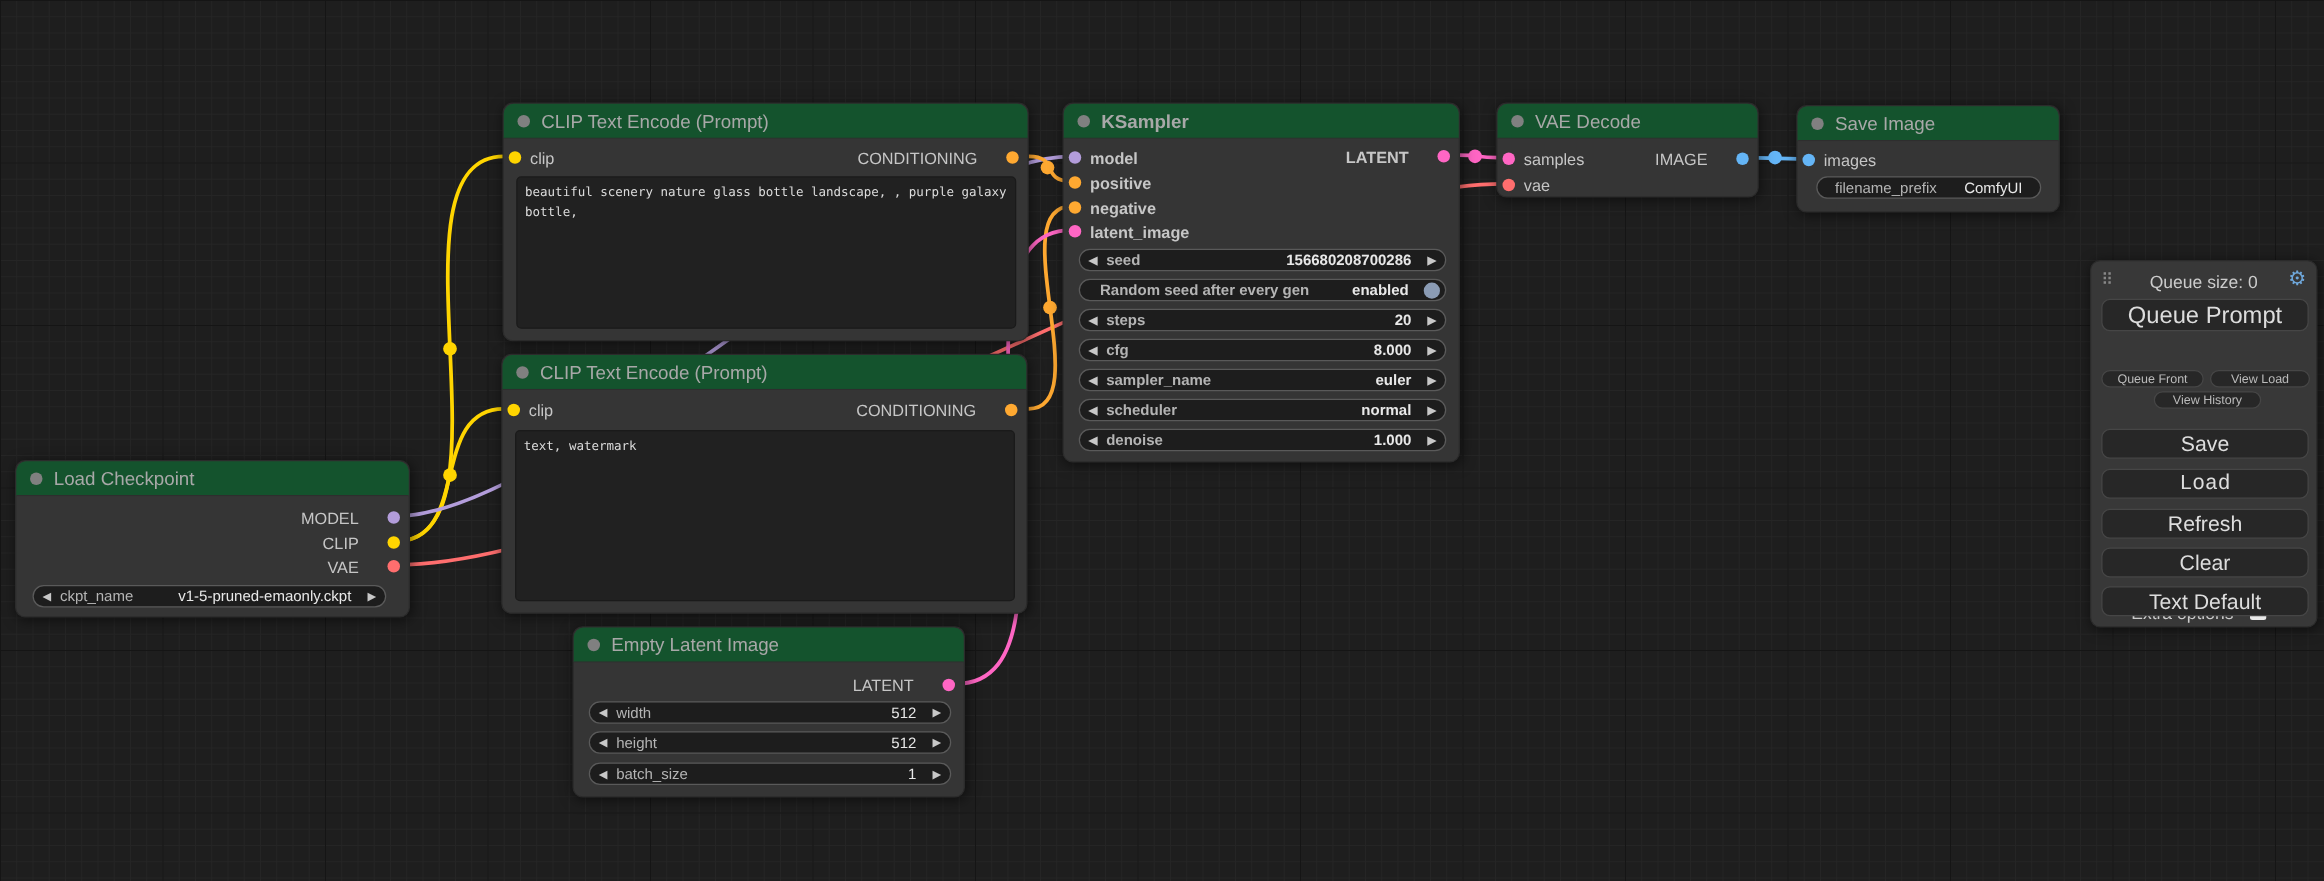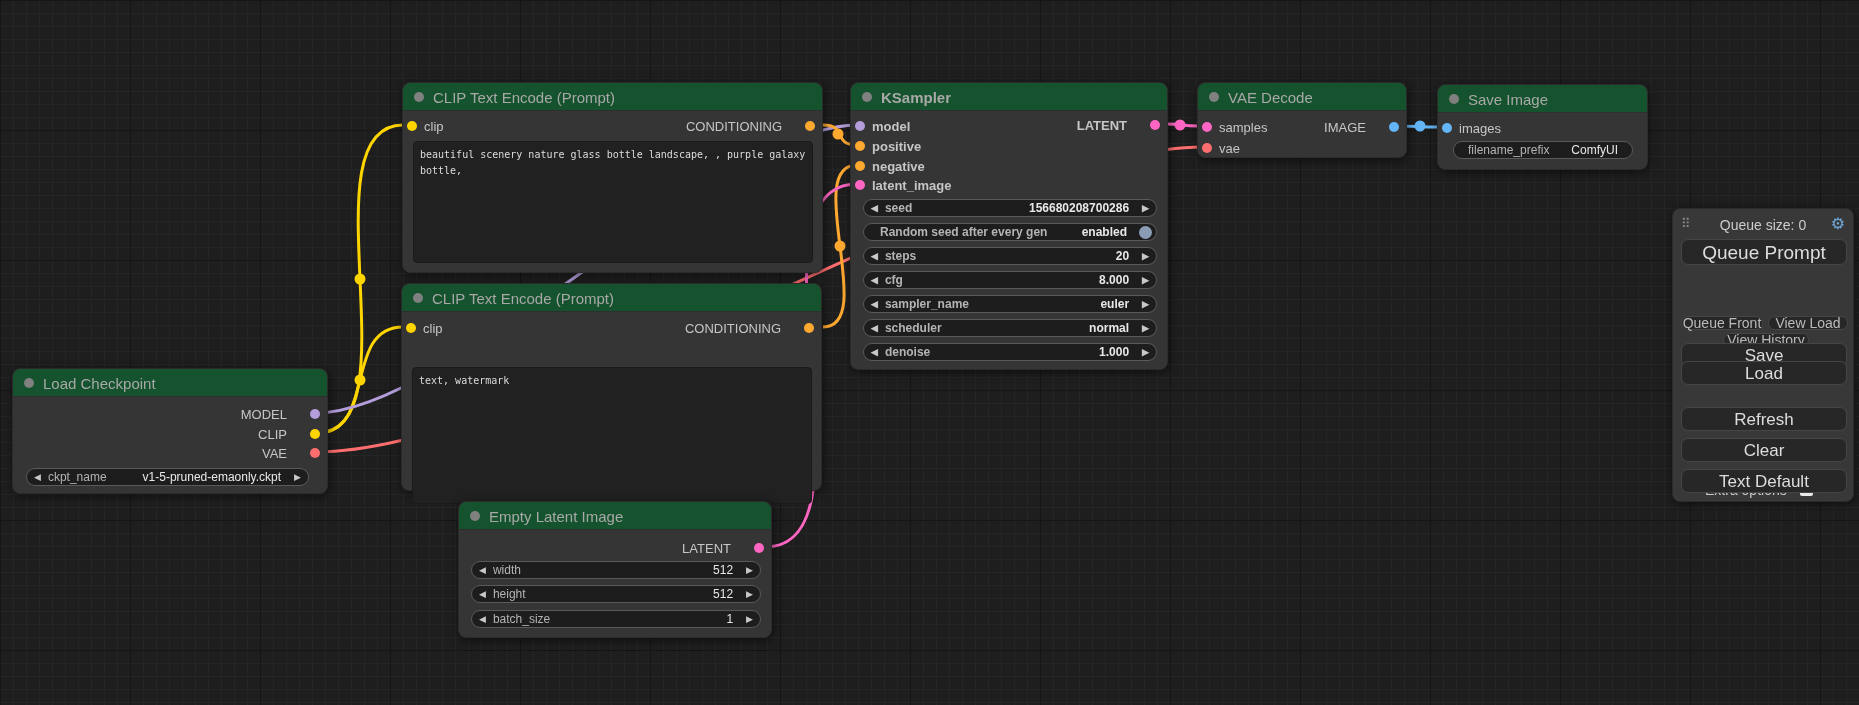--- a/index.html
+++ b/index.html
@@ -80,21 +80,21 @@
   .qp-header { position:absolute; left:0; top:6px; right:0; height:20px; }
   .qp-drag { position:absolute; left:8px; top:1px; color:#888; font-size:13px; letter-spacing:-2px; }
   .qp-size { position:absolute; left:0; right:0; text-align:center; top:2px; font-size:14px; color:#cccccc; }
   .qp-gear { position:absolute; right:8px; top:0px; font-size:16px; color:#6fa8dc; line-height:18px; }
   .qp-btn {
     position:absolute; background:#272727; border:1px solid #464646; border-radius:7px;
     color:#dddddd; text-align:center;
   }
   .qp-main { left:8px; width:166px; height:26px; font-size:19px; line-height:25px; }
   .qp-big { left:8px; width:166px; height:24px; font-size:17px; line-height:23px; }
-  .qp-small { height:14px; font-size:14px; line-height:13px; border-radius:8px; color:#bbbbbb;margin-top:20px; }
+  .qp-small { height:14px; font-size:10px; line-height:13px; border-radius:8px; color:#bbbbbb; }
   .qp-extra { position:absolute; top:273px; left:0; right:0; height:16px; }
   .qp-extra-label { position:absolute; left:32px; top:0; font-size:14px; color:#cccccc; }
   .qp-checkbox { position:absolute; right:40px; top:1px; width:13px; height:13px; background:#e9e9e9; border-radius:2px; }
 </style>
 </head>
 <body>
 
 <svg class="links" width="1859" height="705">
   <path d="M317,433 C417,433 303,125 403,125" stroke="#FFD500"></path>
   <path d="M317,433 C377,433 343,327 403,327" stroke="#FFD500"></path>
@@ -160,21 +160,21 @@
     <span class="title-text">CLIP Text Encode (Prompt)</span>
   </div>
   <div class="slot in" style="top:34px;">
     <span class="slot-dot c-clip"></span>
     <span class="slot-label">clip</span>
   </div>
   <div class="slot out" style="top:34px;">
     <span class="slot-label">CONDITIONING</span>
     <span class="slot-dot c-cond"></span>
   </div>
-  <div class="prompt-box" style="left:10px;top:60px;width:400px;height:137px;margin-top:23px;">text, watermark</div>
+  <div class="prompt-box" style="left:10px;top:60px;width:400px;height:137px;">text, watermark</div>
 </div>
 
 <div class="node" style="left:458px;top:501px;width:314px;height:137px;text-align:right;">
   <div class="node-title">
     <span class="collapse-dot"></span>
     <span class="title-text">Empty Latent Image</span>
   </div>
   <div class="slot out" style="top:36px;">
     <span class="slot-label">LATENT</span>
     <span class="slot-dot c-latent"></span>
@@ -310,17 +310,17 @@
   </div>
   <div class="qp-btn qp-main" style="top:30px;">Queue Prompt</div>
   <div class="qp-extra">
     <span class="qp-extra-label">Extra options</span>
     <span class="qp-checkbox"></span>
   </div>
   <div class="qp-btn qp-small" style="left:8px;top:87px;width:82px;">Queue Front</div>
   <div class="qp-btn qp-small" style="left:95px;top:87px;width:80px;">View Load</div>
   <div class="qp-btn qp-small" style="left:50px;top:104px;width:86px;">View History</div>
   <div class="qp-btn qp-big" style="top:134px;">Save</div>
-  <div class="qp-btn qp-big" style="top:152px;">Load</div>
+  <div class="qp-btn qp-big" style="top:166px;font-family:Liberation Mono, monospace;">Load</div>
   <div class="qp-btn qp-big" style="top:198px;">Refresh</div>
   <div class="qp-btn qp-big" style="top:229px;">Clear</div>
   <div class="qp-btn qp-big" style="top:260px;">Text Default</div>
 </div>
 
 </body></html>

